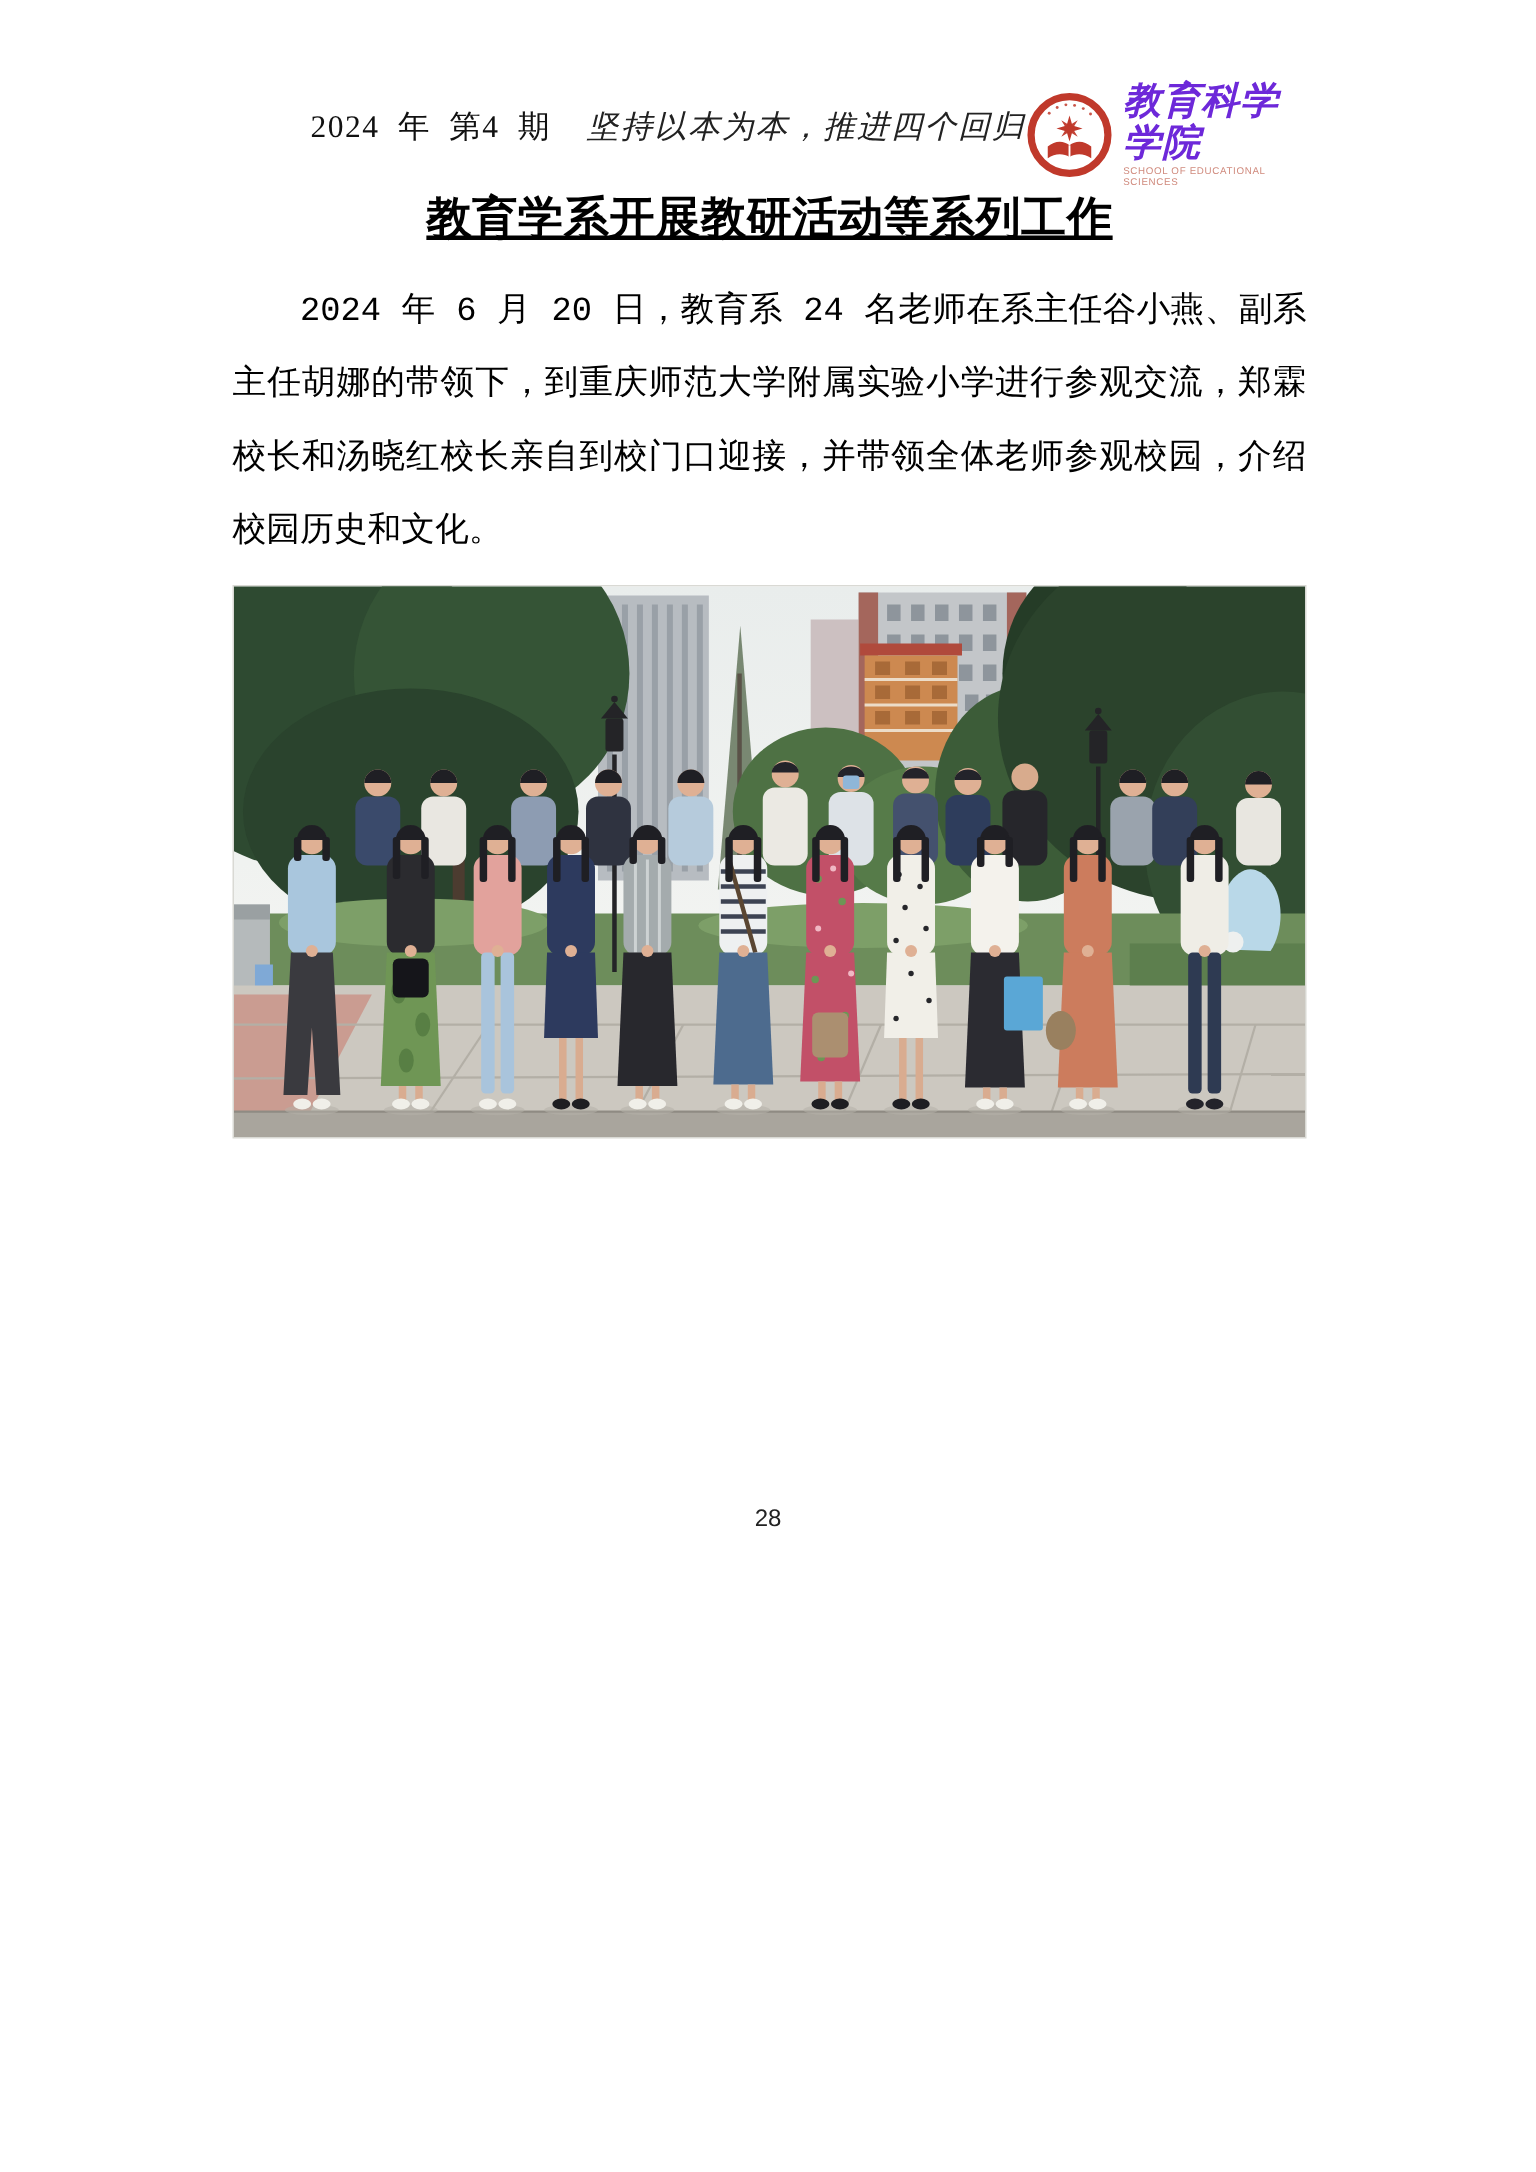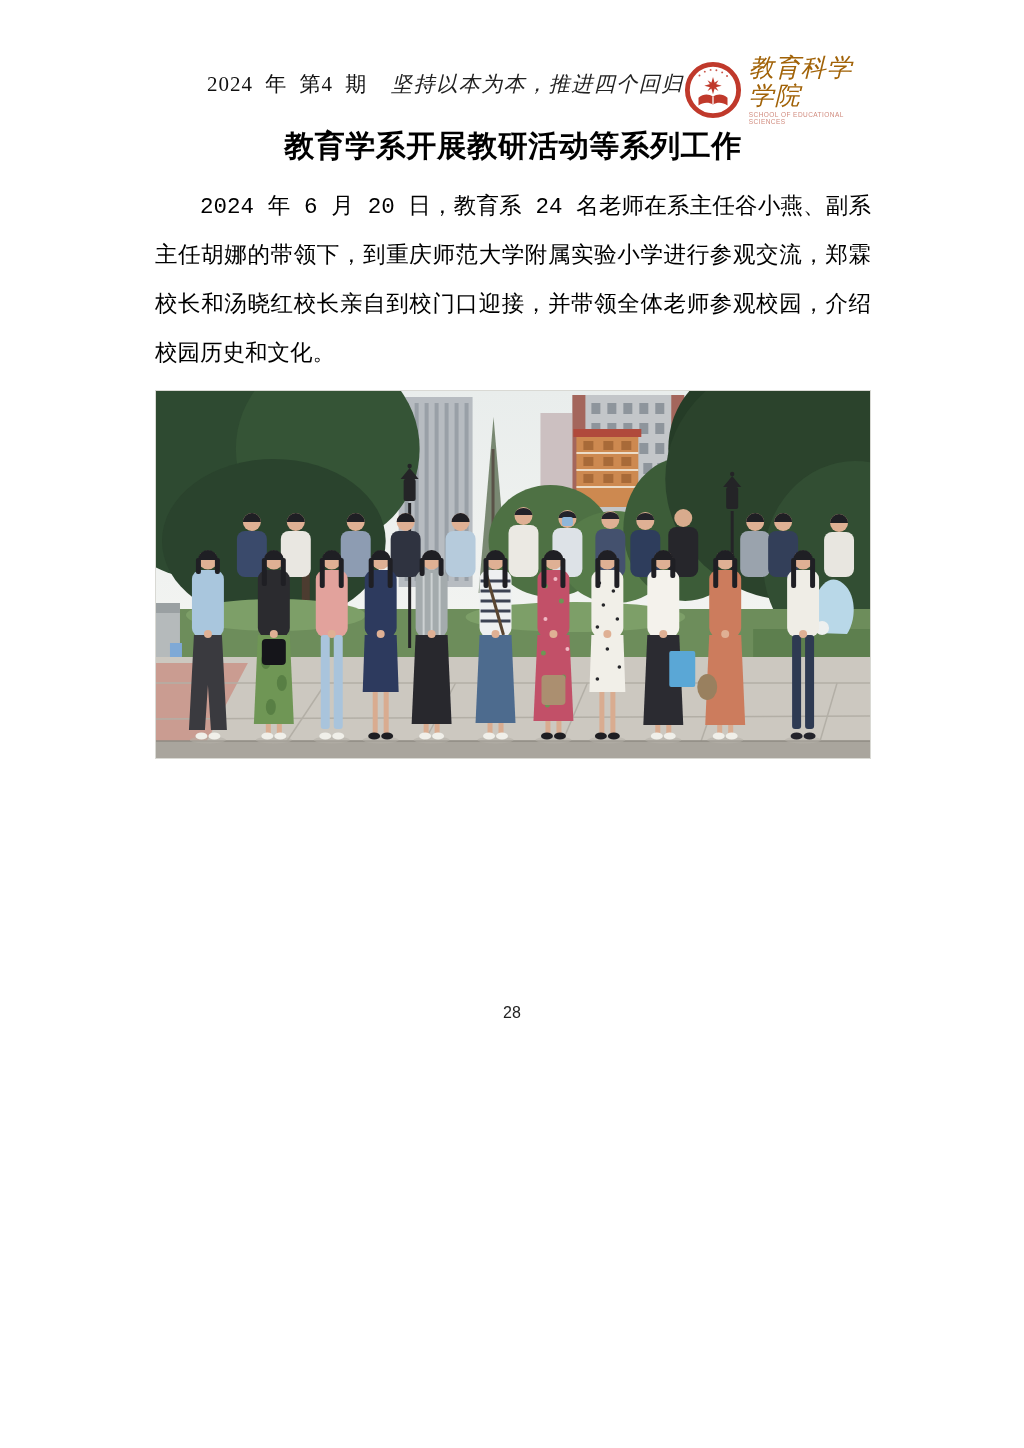--- a/index.html
+++ b/index.html
@@ -8,23 +8,23 @@
     font-family:"Liberation Serif","DejaVu Serif",serif;overflow:hidden;
   }
   .content{position:absolute;left:155px;top:0;width:716px;}
   .masthead{display:flex;justify-content:space-between;align-items:flex-start;margin-top:54px;height:64px;}
   .issue-wrap{padding-left:52px;padding-top:16px;font-size:21px;white-space:nowrap;color:#111;}
   .issue{word-spacing:6px;letter-spacing:1px;}
   .slogan{font-style:italic;margin-left:24px;letter-spacing:1.5px;color:#222;}
   .logo{display:flex;align-items:center;gap:7px;}
   .emblem{width:58px;height:58px;flex:0 0 auto;}
   .logo-text{display:flex;flex-direction:column;align-items:flex-start;}
-  .logo-name{font-size:25px;font-weight:normal;font-style:italic;color:#a16207;letter-spacing:1px;line-height:1.1;}
+  .logo-name{font-size:25px;font-weight:bold;font-style:italic;color:#6d28d9;letter-spacing:1px;line-height:1.1;}
   .logo-sub{font-size:6.5px;color:#d08a7d;letter-spacing:0.45px;margin-top:2px;font-family:"Liberation Sans",sans-serif;}
-  h1.title{margin:8px 0 0;font-size:30px;line-height:1.3;text-align:center;font-weight:bold;letter-spacing:0.5px;}
+  h1.title{margin:8px 0 0;font-size:30px;line-height:1.3;text-align:center;font-weight:bold;letter-spacing:0.5px;text-decoration:underline;}
   h2.section{margin:38px 0 0;font-size:26px;line-height:1.3;text-align:center;font-weight:bold;}
   p.body-para{margin:20px 0 0;font-size:22.5px;line-height:49px;text-align:justify;text-align-last:left;text-indent:2em;font-family:Liberation Mono, monospace;}
   p.para-1{margin-top:18px;}
   p.para-2{margin-top:14px;}
   figure.photo{margin:11px 0 0;padding:0;width:714px;height:367px;border:1px solid #d9d9d4;}
   .photo-svg{display:block;width:714px;height:367px;}
   .pageno{position:absolute;left:0;right:0;bottom:74px;text-align:center;font-size:16px;color:#222;font-family:"Liberation Sans","DejaVu Sans",sans-serif;}
 </style>
 </head>
 <body>

